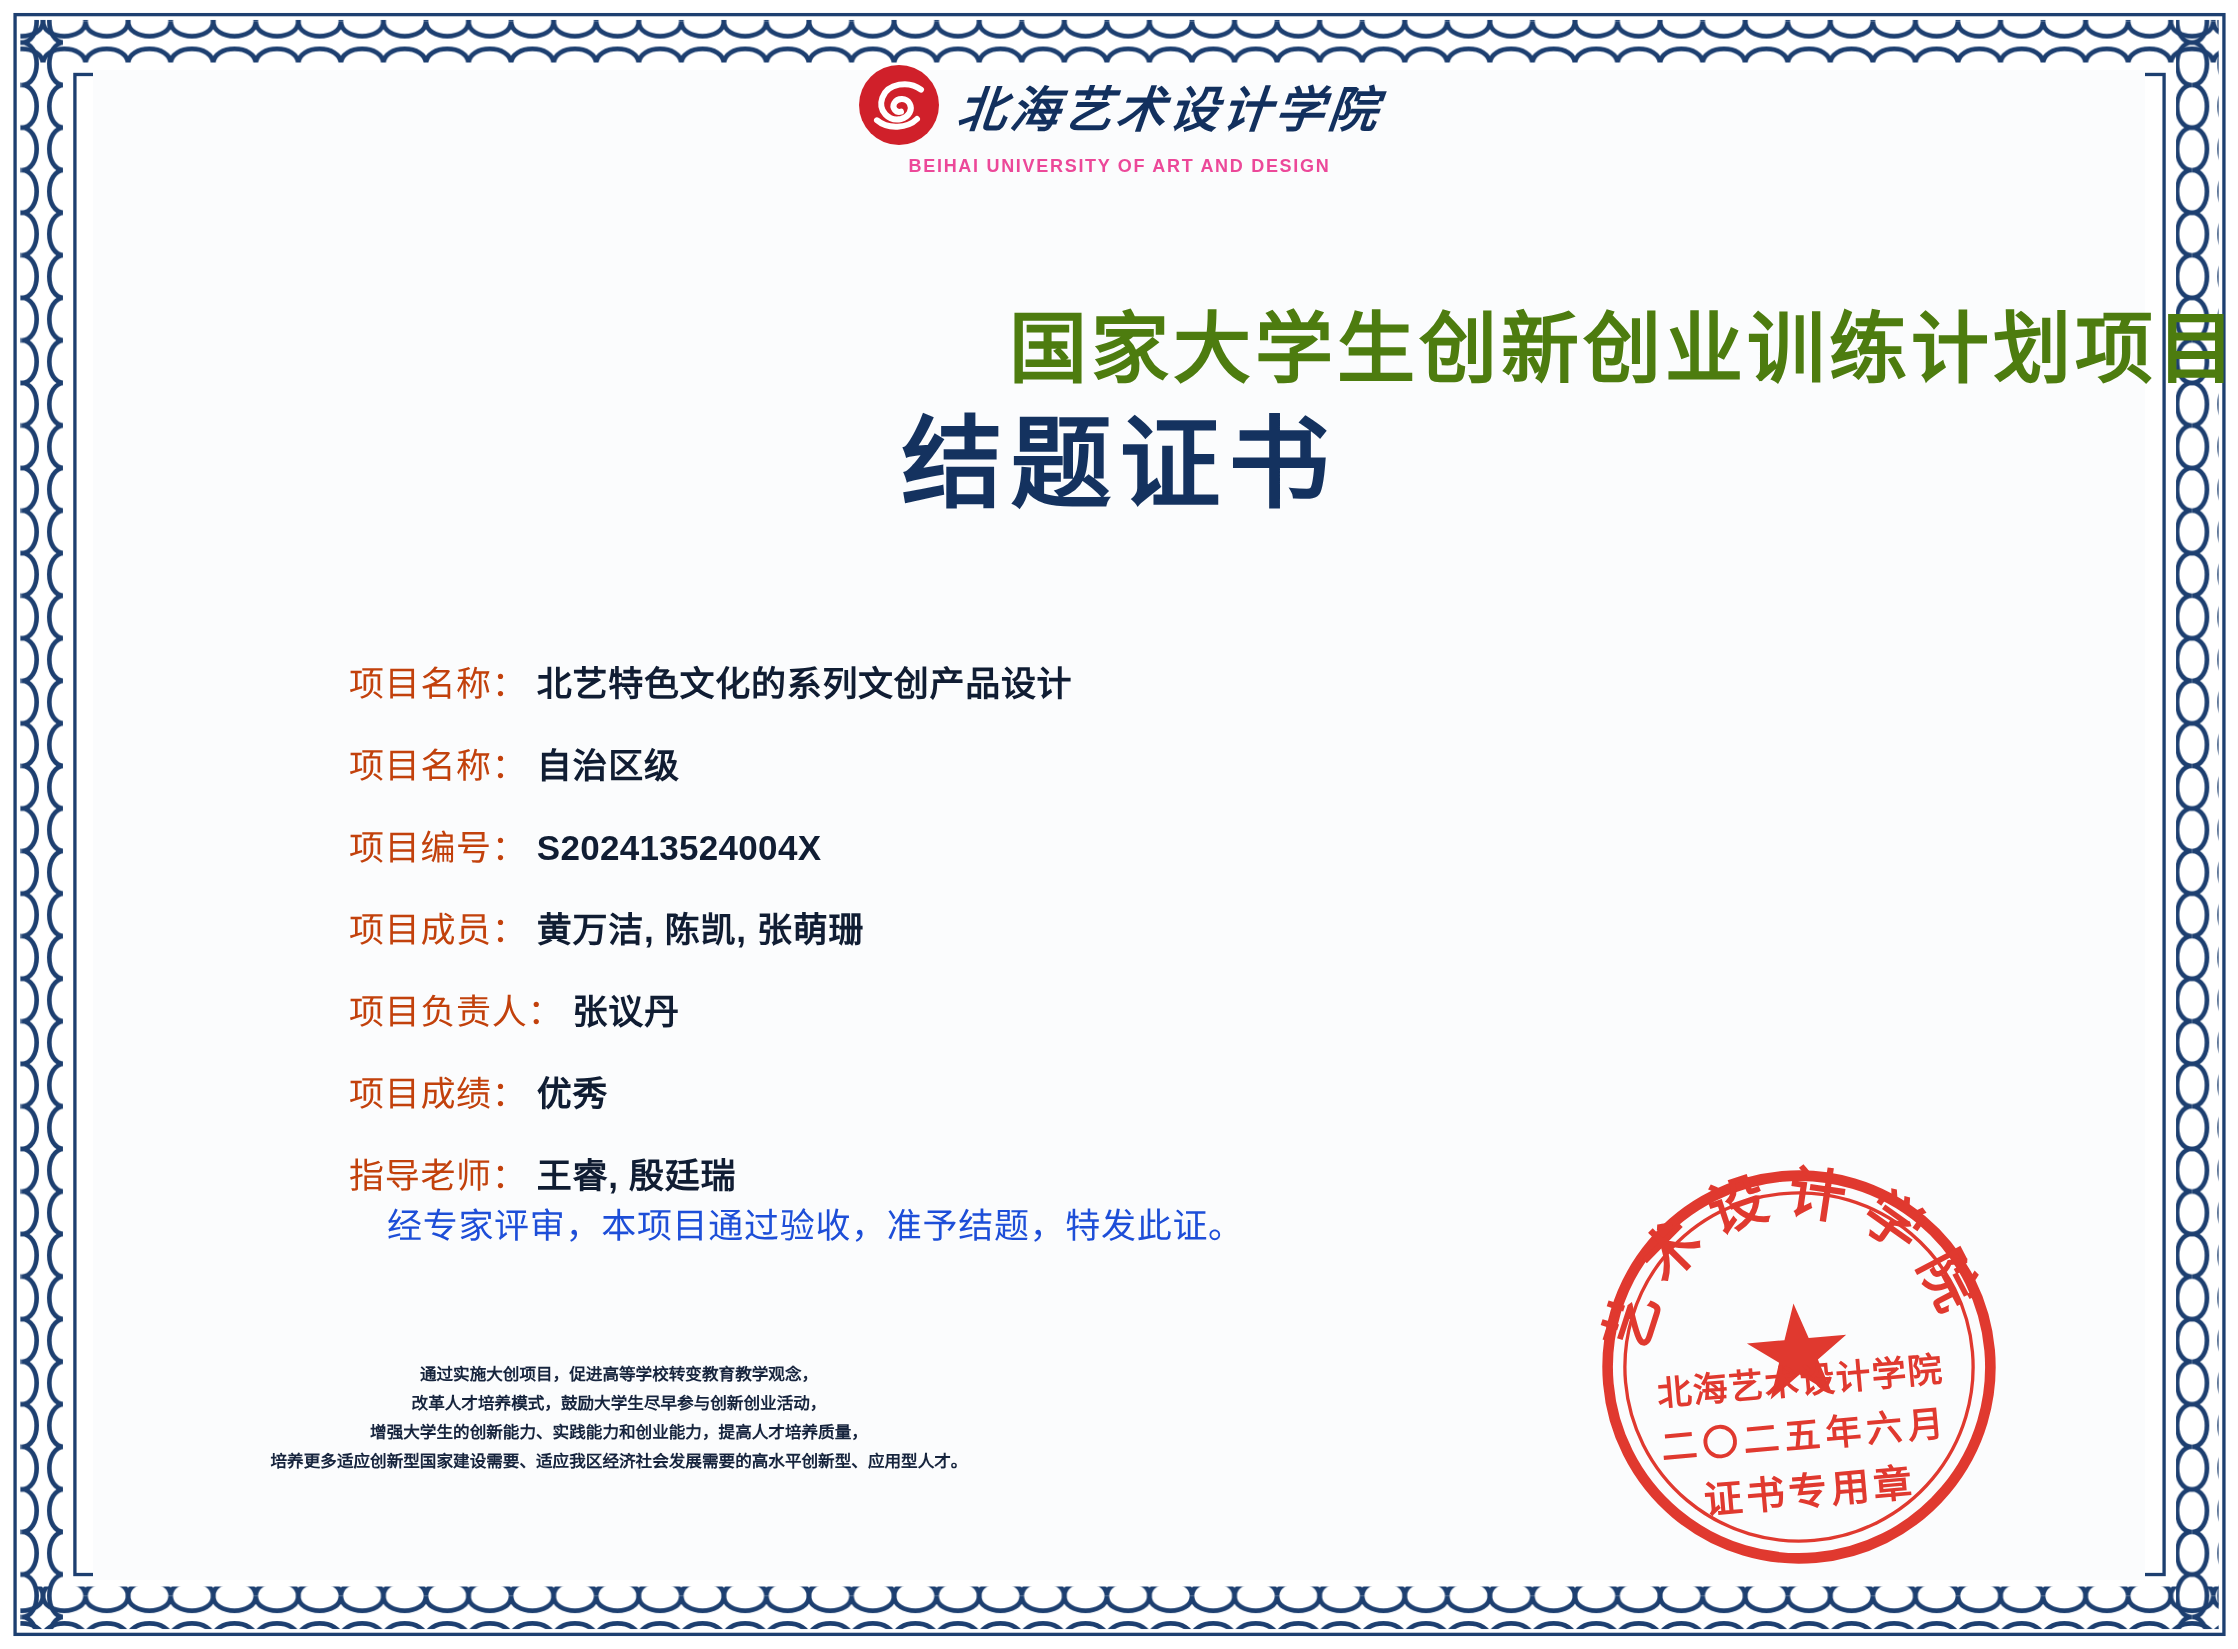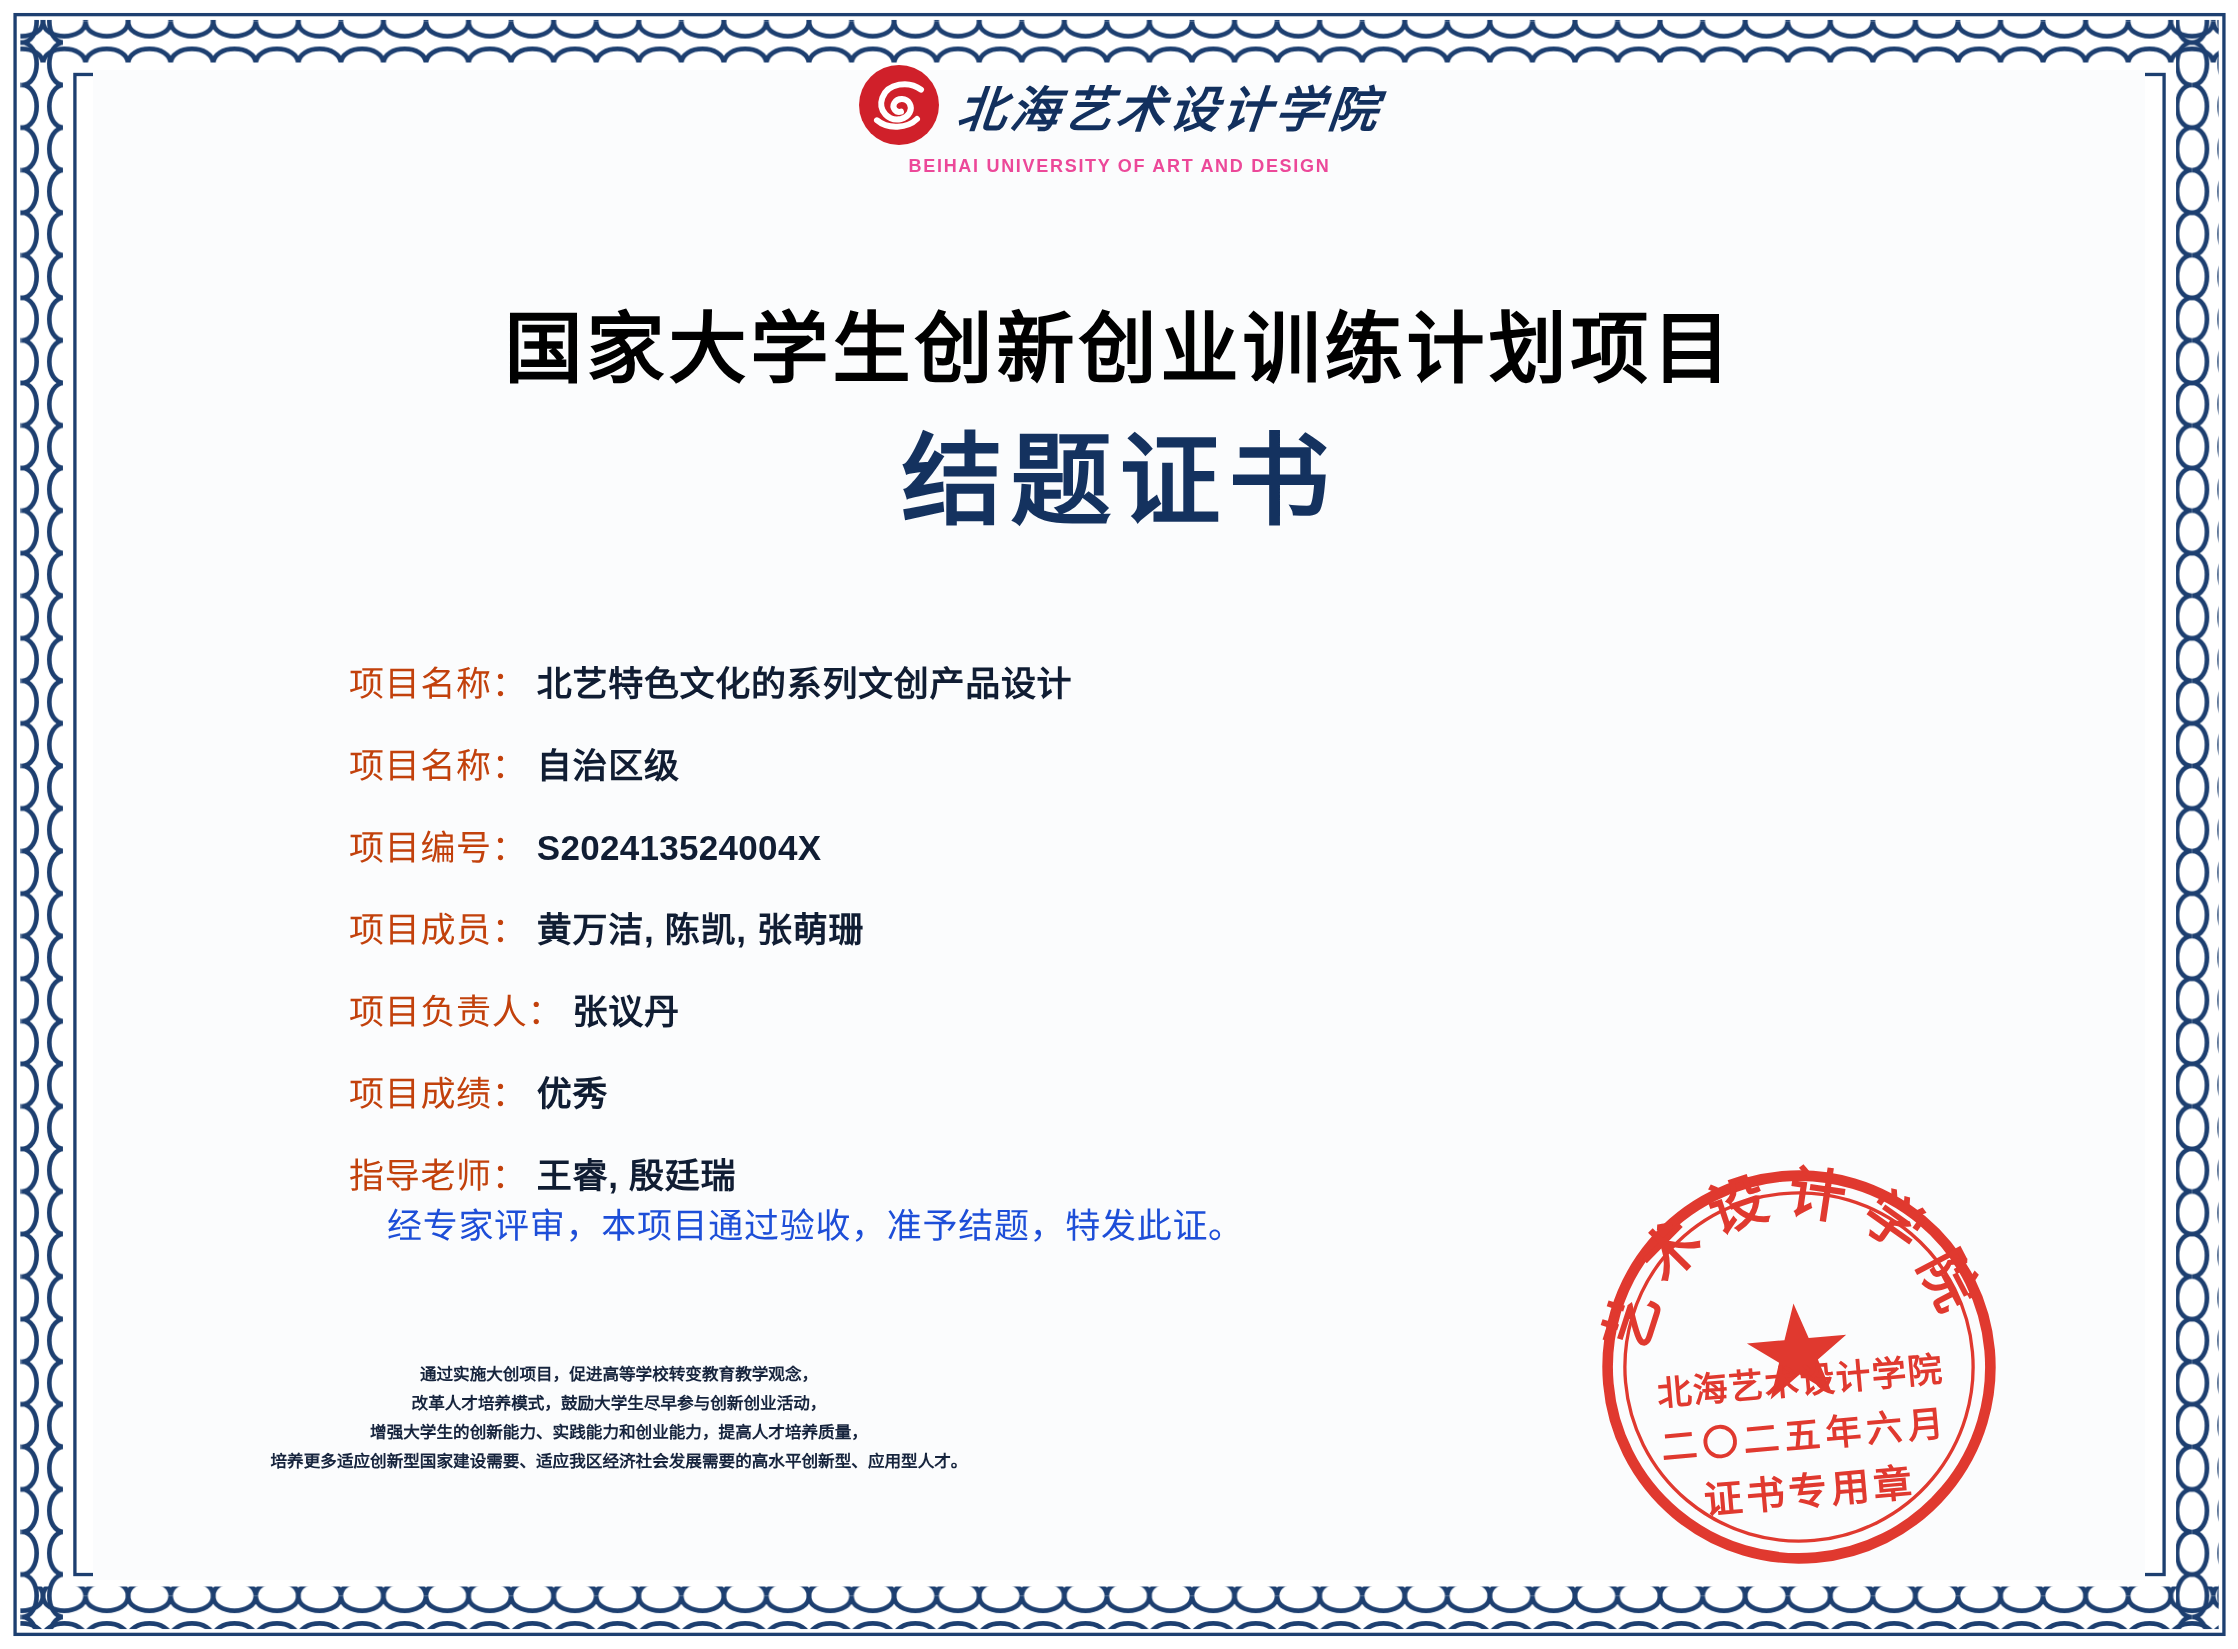--- a/index.html
+++ b/index.html
@@ -79,32 +79,32 @@
     color: #ec4899;
     font-weight: 700;
     white-space: nowrap;
   }
 
   
   .title-main {
     position: absolute;
     left: 0; right: 0;
     top: 286px;
-    text-align: center;
+    text-align: right;
     font-family: "Liberation Serif", serif;
     font-weight: 700;
     font-size: 78px;
     letter-spacing: 4px;
-    color: #000000;
+    color: #4d7c0f;
     white-space: nowrap;
   }
   .title-sub {
     position: absolute;
     left: 0; right: 0;
-    top: 399px;
+    top: 382px;
     text-align: center;
     font-family: "Liberation Serif", serif;
     font-weight: 700;
     font-size: 101px;
     letter-spacing: 8px;
     color: #14325f;
     white-space: nowrap;
   }
 
   

